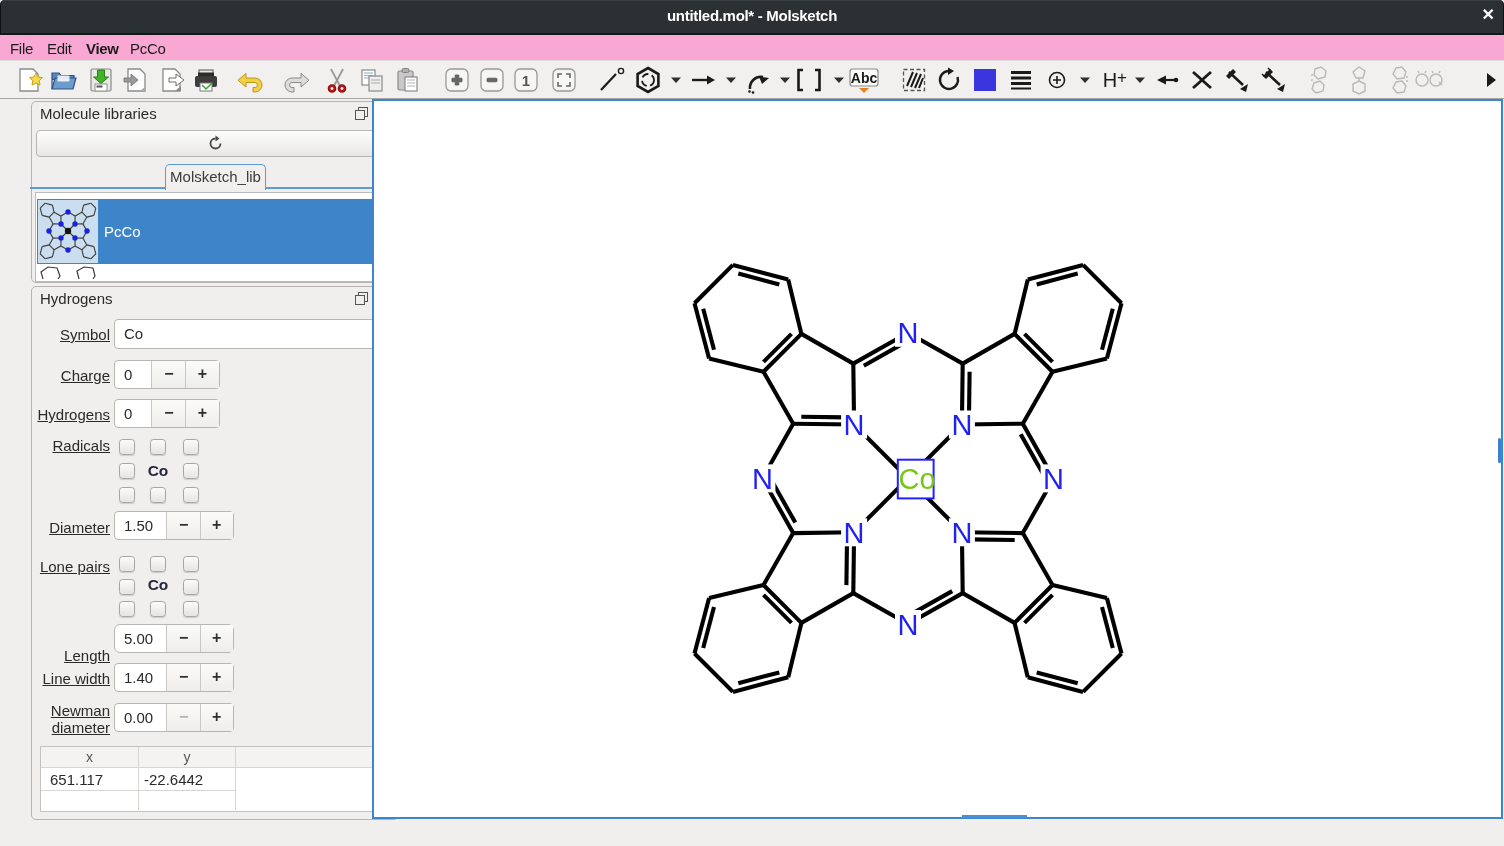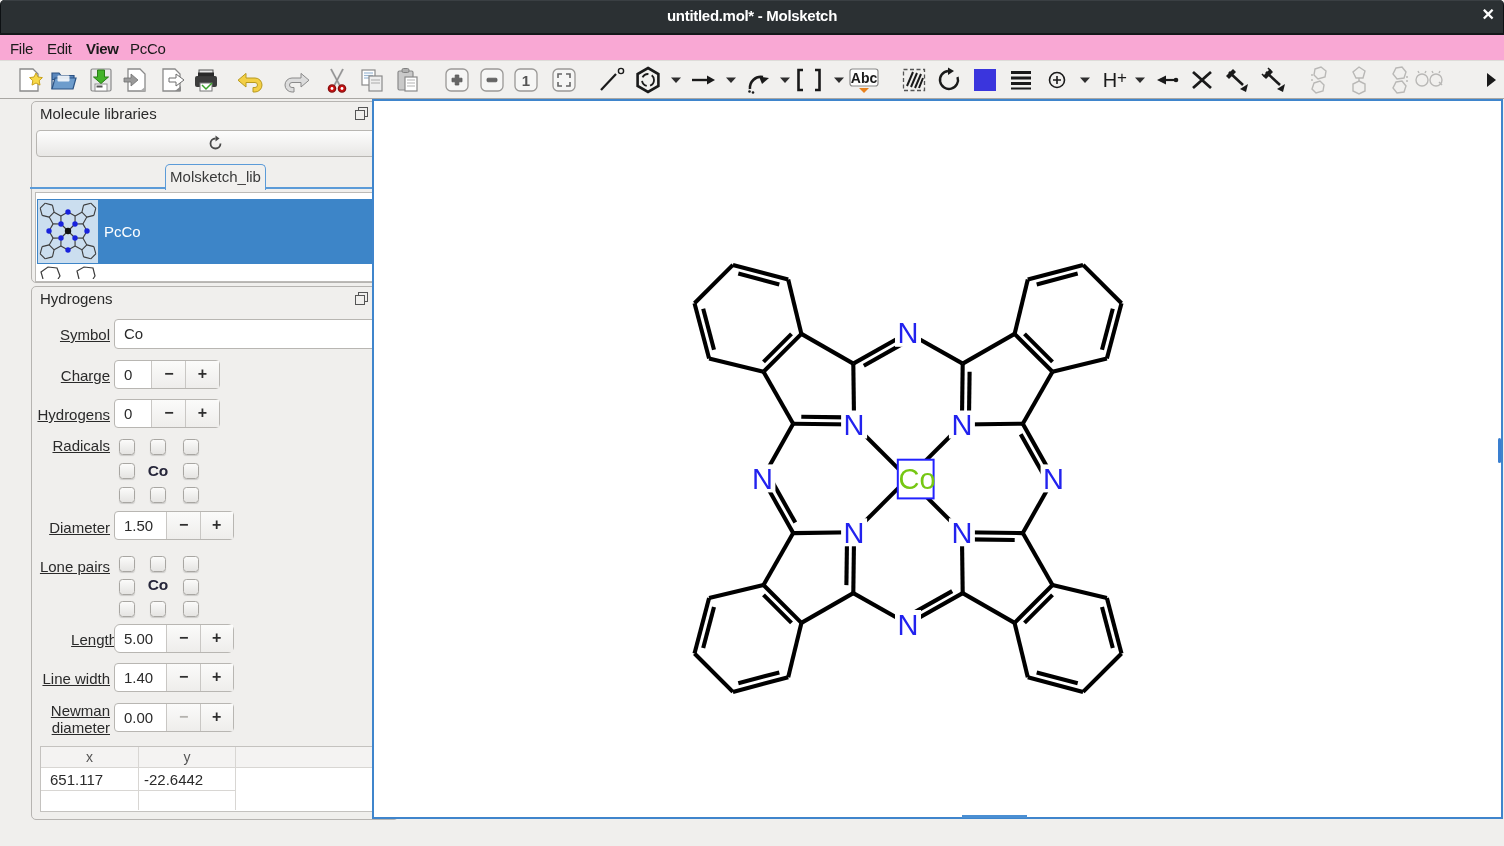--- a/index.html
+++ b/index.html
@@ -395,21 +395,21 @@
 <div class="lbl" style="left:3px;top:459px;width:77px;">Lone pairs</div>
 <div class="cb" style="left:89px;top:457px;"></div>
 <div class="cb" style="left:120px;top:457px;"></div>
 <div class="cb" style="left:153px;top:457px;"></div>
 <div class="cb" style="left:89px;top:480px;"></div>
 <div class="cb" style="left:153px;top:480px;"></div>
 <div class="cb" style="left:89px;top:502px;"></div>
 <div class="cb" style="left:120px;top:502px;"></div>
 <div class="cb" style="left:153px;top:502px;"></div>
 <div style="position:absolute;left:117px;top:477px;width:22px;text-align:center;font-size:15.5px;font-weight:600;color:#26263a;">Co</div>
-<div class="lbl" style="left:3px;top:532px;width:77px;padding-left:7px;">Length</div>
+<div class="lbl" style="left:3px;top:548px;width:77px;">Length</div>
 <div class="spin" style="left:84px;top:525px;width:118px;height:27px;border-radius:6px;">
         <div class="v" style="width:51px;">
           <span>5.00</span>
         </div>
         <div class="m" style="left:51px;width:33.5px;">
           <div class="sym" style="color:#2e2e2e;">−</div>
         </div>
         <div class="p" style="left:84.5px;width:32.5px;">
           <div class="sym">+</div>
         </div>

